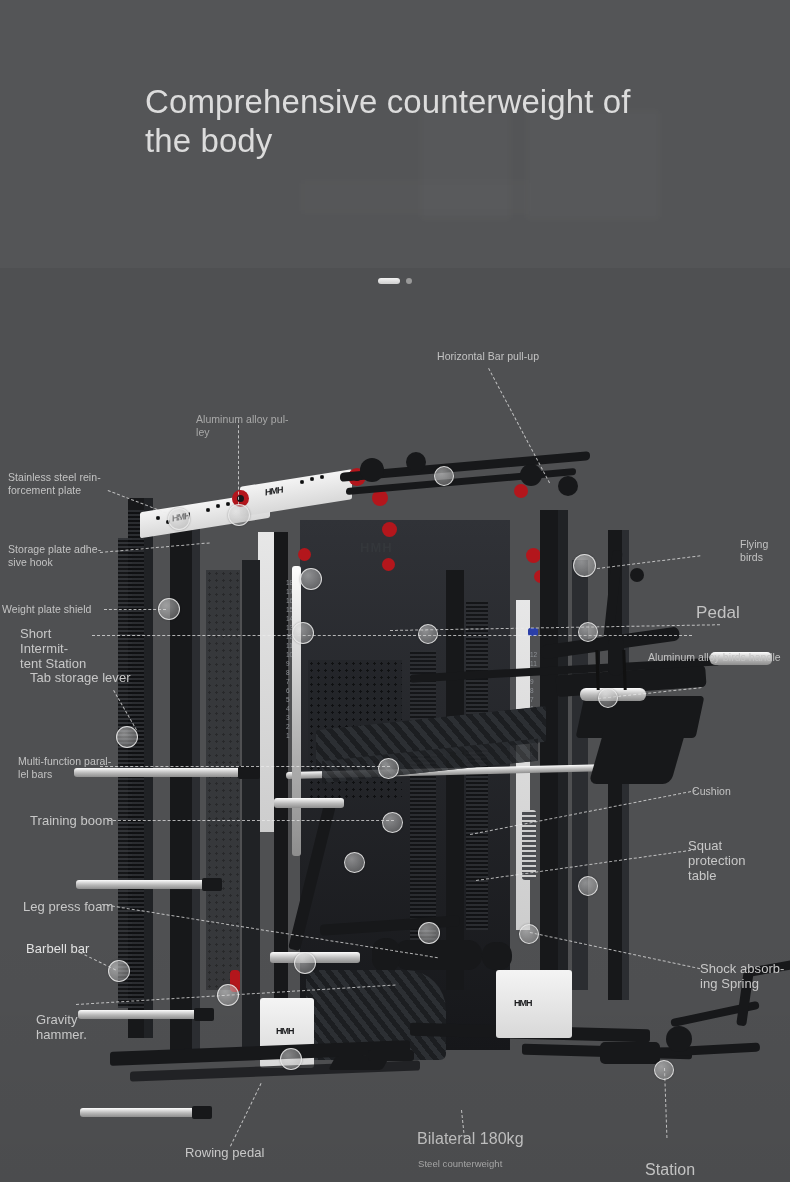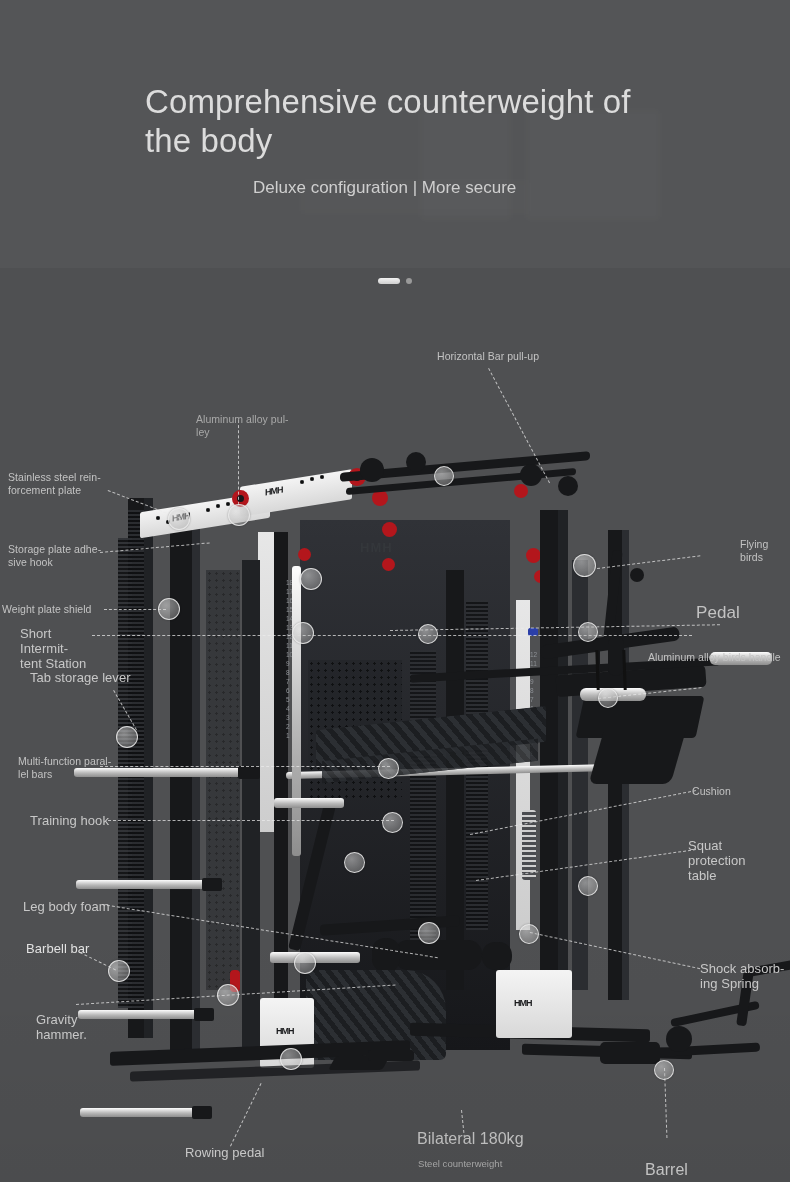--- a/index.html
+++ b/index.html
@@ -129,21 +129,20 @@
 </style>
 </head>
 <body>
 
 <div class="page">
 
   <div class="hero">
     <div class="hero-ghost"></div>
     <div class="hero-ghost2"></div>
     <div class="hero-title">Comprehensive counterweight of the body</div>
-    <div class="hero-sub">Deluxe configuration | More secure</div>
   </div>
 
   <div class="dots">
     <span class="dot-active"></span>
     <span class="dot"></span>
   </div>
 
   <div class="diagram">
     <div class="floor"></div>
 
@@ -372,29 +371,29 @@
     <div class="label" style="left:8px; top:171px; width:112px;">Stainless steel rein-
 forcement plate</div>
     <div class="label" style="left:8px; top:243px; width:110px;">Storage plate adhe-
 sive hook</div>
     <div class="label" style="left:2px; top:303px;">Weight plate shield</div>
     <div class="label mid" style="left:20px; top:326px; width:80px;">Short Intermit-
 tent Station</div>
     <div class="label mid" style="left:30px; top:370px;">Tab storage lever</div>
     <div class="label" style="left:18px; top:455px; width:100px;">Multi-function paral-
 lel bars</div>
-    <div class="label mid" style="left:30px; top:513px;">Training hook</div>
-    <div class="label mid" style="left:23px; top:599px;">Leg body foam</div>
+    <div class="label mid" style="left:30px; top:513px;">Training boom</div>
+    <div class="label mid" style="left:23px; top:599px;">Leg press foam</div>
     <div class="label mid" style="left:26px; top:641px; color:#e2e2e2;">Barbell bar</div>
     <div class="label mid dim" style="left:36px; top:690px; width:64px;">Gravity
 hammer.</div>
     <div class="label mid" style="left:185px; top:845px;">Rowing pedal</div>
     <div class="label big" style="left:417px; top:830px;">Bilateral 180kg</div>
     <div class="label small" style="left:418px; top:858px;">Steel counterweight</div>
-    <div class="label" style="left:645px; top:861px; font-size:16px; line-height:18px;">Barrel</div>
+    <div class="label" style="left:645px; top:861px; font-size:16px; line-height:18px;">Station</div>
     <div class="label" style="left:740px; top:238px; width:46px;">Flying
 birds</div>
     <div class="label" style="left:696px; top:303px; font-size:17px; line-height:19px;">Pedal</div>
     <div class="label" style="left:648px; top:351px;">Aluminum alloy birds handle</div>
     <div class="label" style="left:692px; top:485px;">Cushion</div>
     <div class="label mid" style="left:688px; top:538px; width:94px;">Squat protection
 table</div>
     <div class="label mid" style="left:700px; top:661px; width:90px;">Shock absorb-
 ing Spring</div>
 

